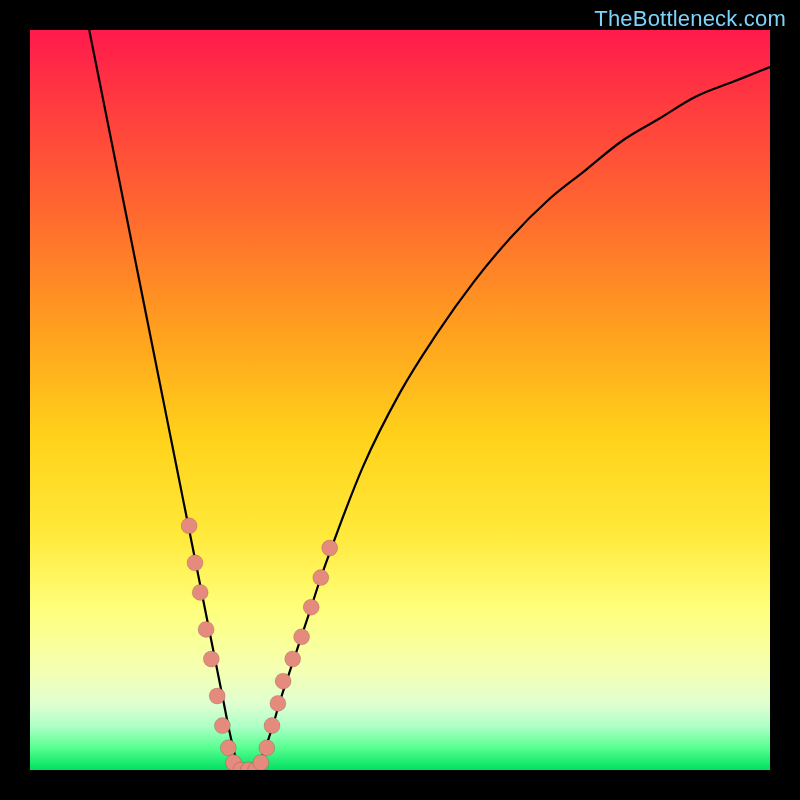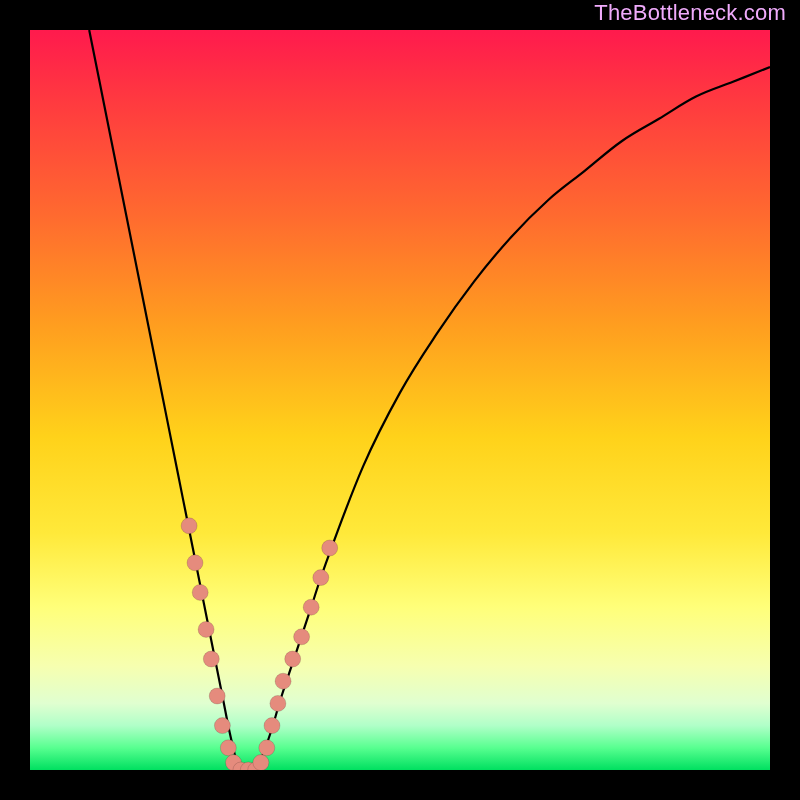--- a/index.html
+++ b/index.html
@@ -39,23 +39,23 @@
     );
   }
   svg.plot {
     position: absolute;
     inset: 0;
     width: 740px;
     height: 740px;
   }
   .watermark {
     position: absolute;
-    top: 0;
+    top: 6px;
     right: 14px;
-    color: #f0abfc;
+    color: #7dd3fc;
     font-size: 22px;
     letter-spacing: 0.2px;
     user-select: none;
   }
   .curve {
     fill: none;
     stroke: #000;
     stroke-width: 2.2;
   }
   .marker {

